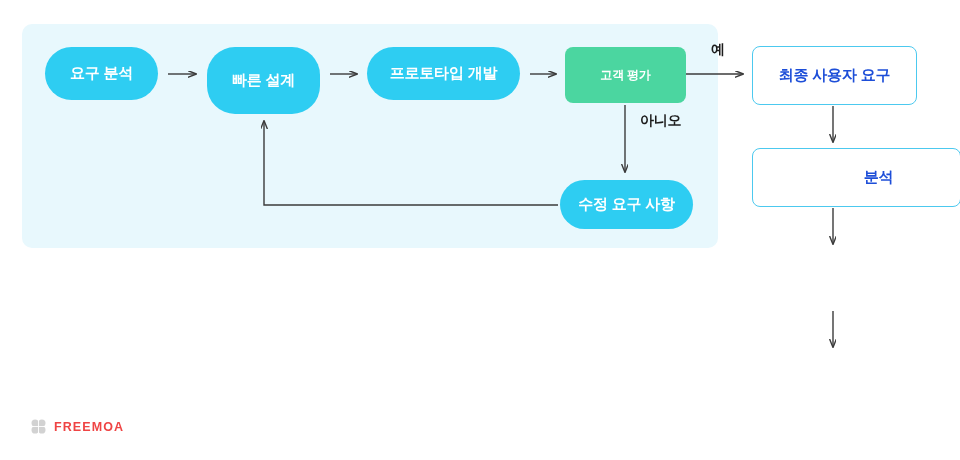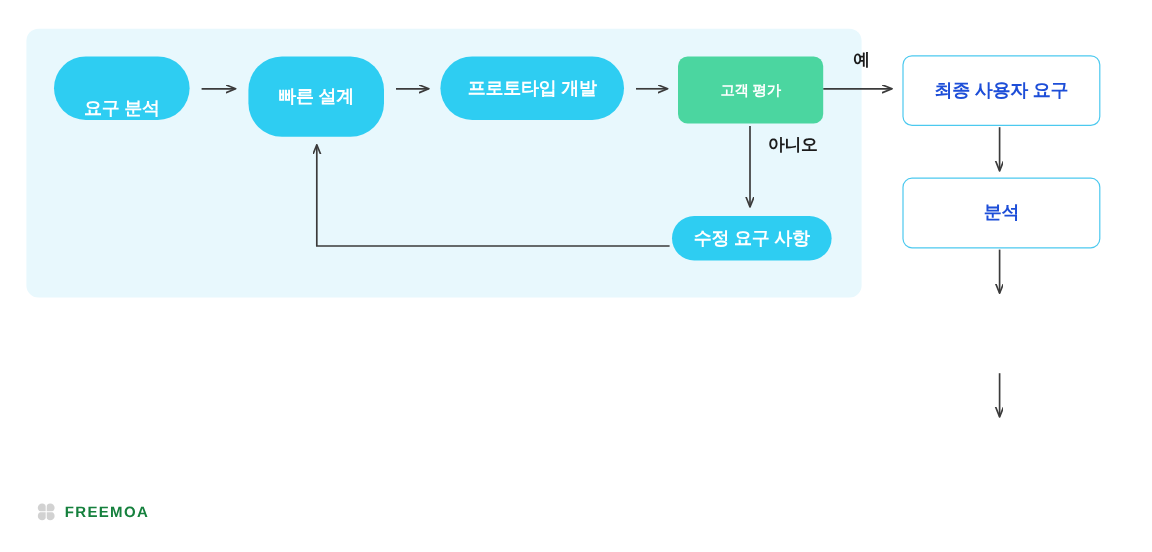--- a/index.html
+++ b/index.html
@@ -86,21 +86,21 @@
   }
   .footer {
     position: absolute;
     left: 30px;
     top: 418px;
     display: flex;
     align-items: center;
     gap: 7px;
   }
   .footer-text {
-    color: #15803d;
+    color: #ef4444;
     font-size: 12.5px;
     font-weight: bold;
     letter-spacing: 1.1px;
   }
 </style>
 </head>
 <body>
 
 <div id="canvas">
 
@@ -123,49 +123,49 @@
 
     <line x1="625" y1="105" x2="625" y2="172" stroke="#3b3b3b" stroke-width="1.4" marker-end="url(#ah)"></line>
 
     <path d="M558,205 L264,205 L264,121" fill="none" stroke="#3b3b3b" stroke-width="1.4" marker-end="url(#ah)"></path>
 
     <line x1="833" y1="106" x2="833" y2="142" stroke="#3b3b3b" stroke-width="1.4" marker-end="url(#ah)"></line>
     <line x1="833" y1="208" x2="833" y2="244" stroke="#3b3b3b" stroke-width="1.4" marker-end="url(#ah)"></line>
     <line x1="833" y1="311" x2="833" y2="347" stroke="#3b3b3b" stroke-width="1.4" marker-end="url(#ah)"></line>
   </svg>
 
-  <div class="pill" style="left:45px; top:47px; width:113px; height:53px;align-items:flex-end;">
+  <div class="pill" style="left:45px; top:47px; width:113px; height:53px;">
     <span>요구 분석</span>
   </div>
 
   <div class="pill" style="left:207px; top:47px; width:113px; height:67px;">
     <span>빠른 설계</span>
   </div>
 
   <div class="pill" style="left:367px; top:47px; width:153px; height:53px;">
     <span>프로토타입 개발</span>
   </div>
 
   <div class="decision" style="left:565px; top:47px; width:121px; height:56px;">
     <span>고객 평가</span>
   </div>
 
-  <div class="pill" style="left:560px; top:180px; width:133px; height:37px;justify-content:center;">
+  <div class="pill" style="left:560px; top:180px; width:133px; height:49px;justify-content:center;">
     <span>수정 요구 사항</span>
   </div>
 
   <div class="edge-label" style="left:711px; top:41px;">예</div>
 
   <div class="edge-label" style="left:640px; top:112px;">아니오</div>
 
   <div class="obox" style="left:752px; top:46px; width:163px; height:57px;">
     <span>최종 사용자 요구</span>
   </div>
 
-  <div class="obox" style="left:752px; top:148px; width:163px; height:57px;">
+  <div class="obox" style="left:752px; top:148px; width:163px; height:57px;padding-left:44px;">
     <span>분석</span>
   </div>
 
 
 
   <div class="footer">
     <svg width="17" height="17" viewBox="0 0 17 17">
       <g fill="#d2d2d2">
         <circle cx="5.1" cy="5.1" r="3.6"></circle>
         <circle cx="11.9" cy="5.1" r="3.6"></circle>

